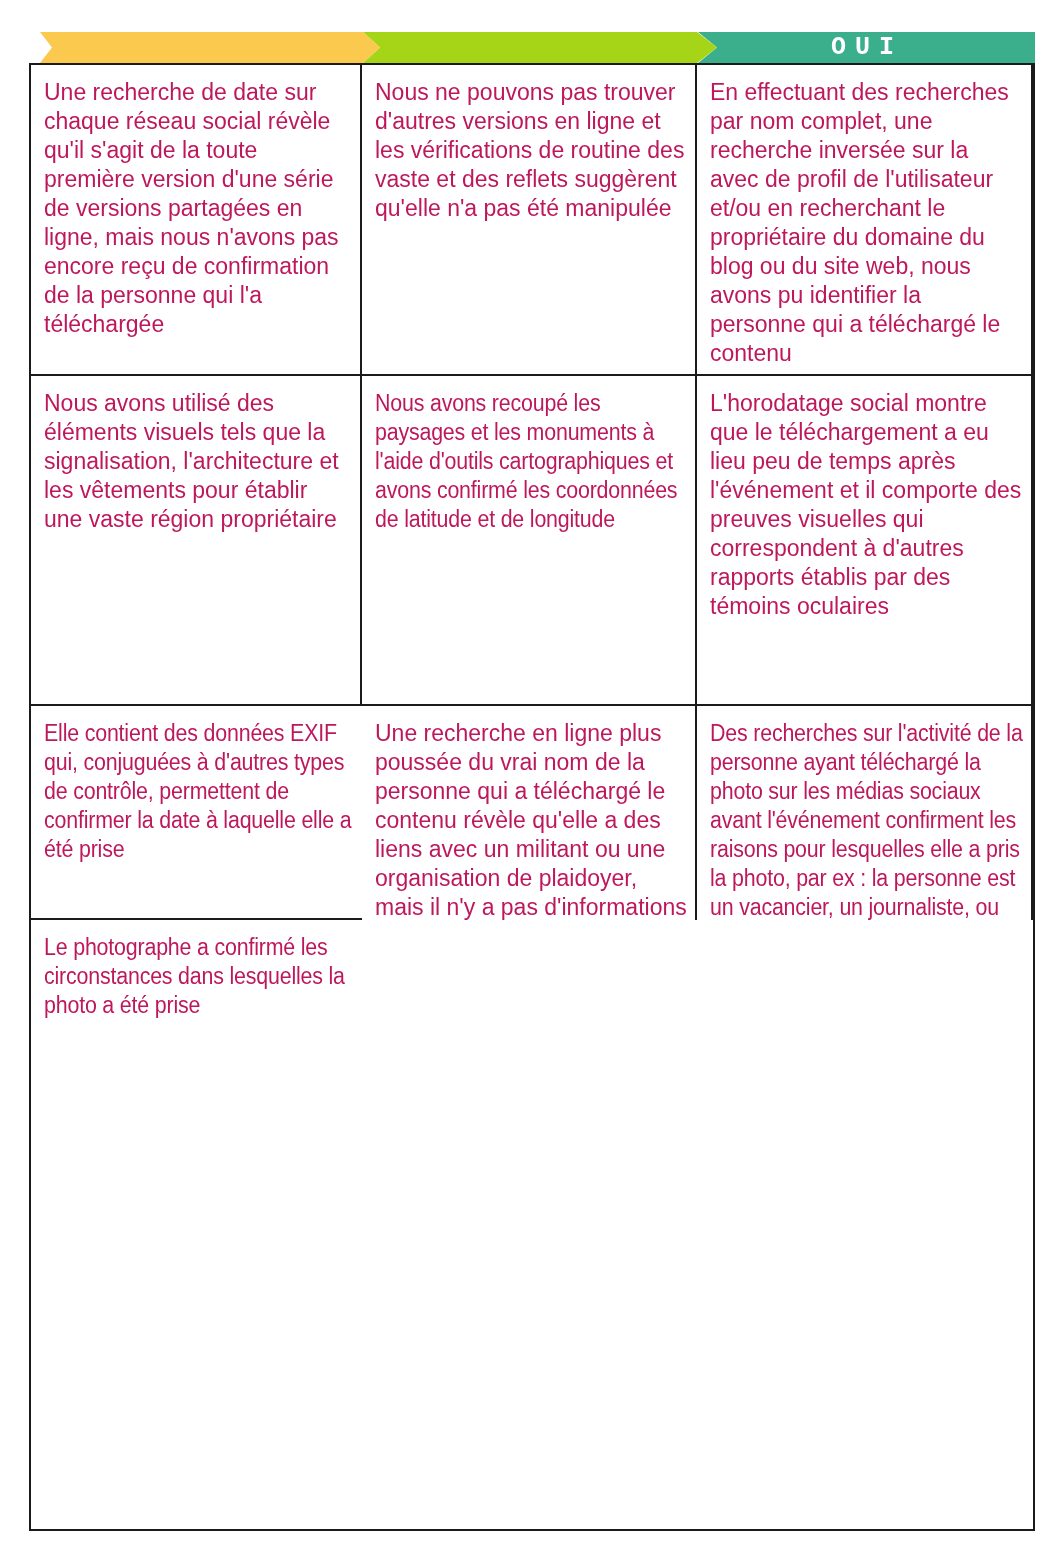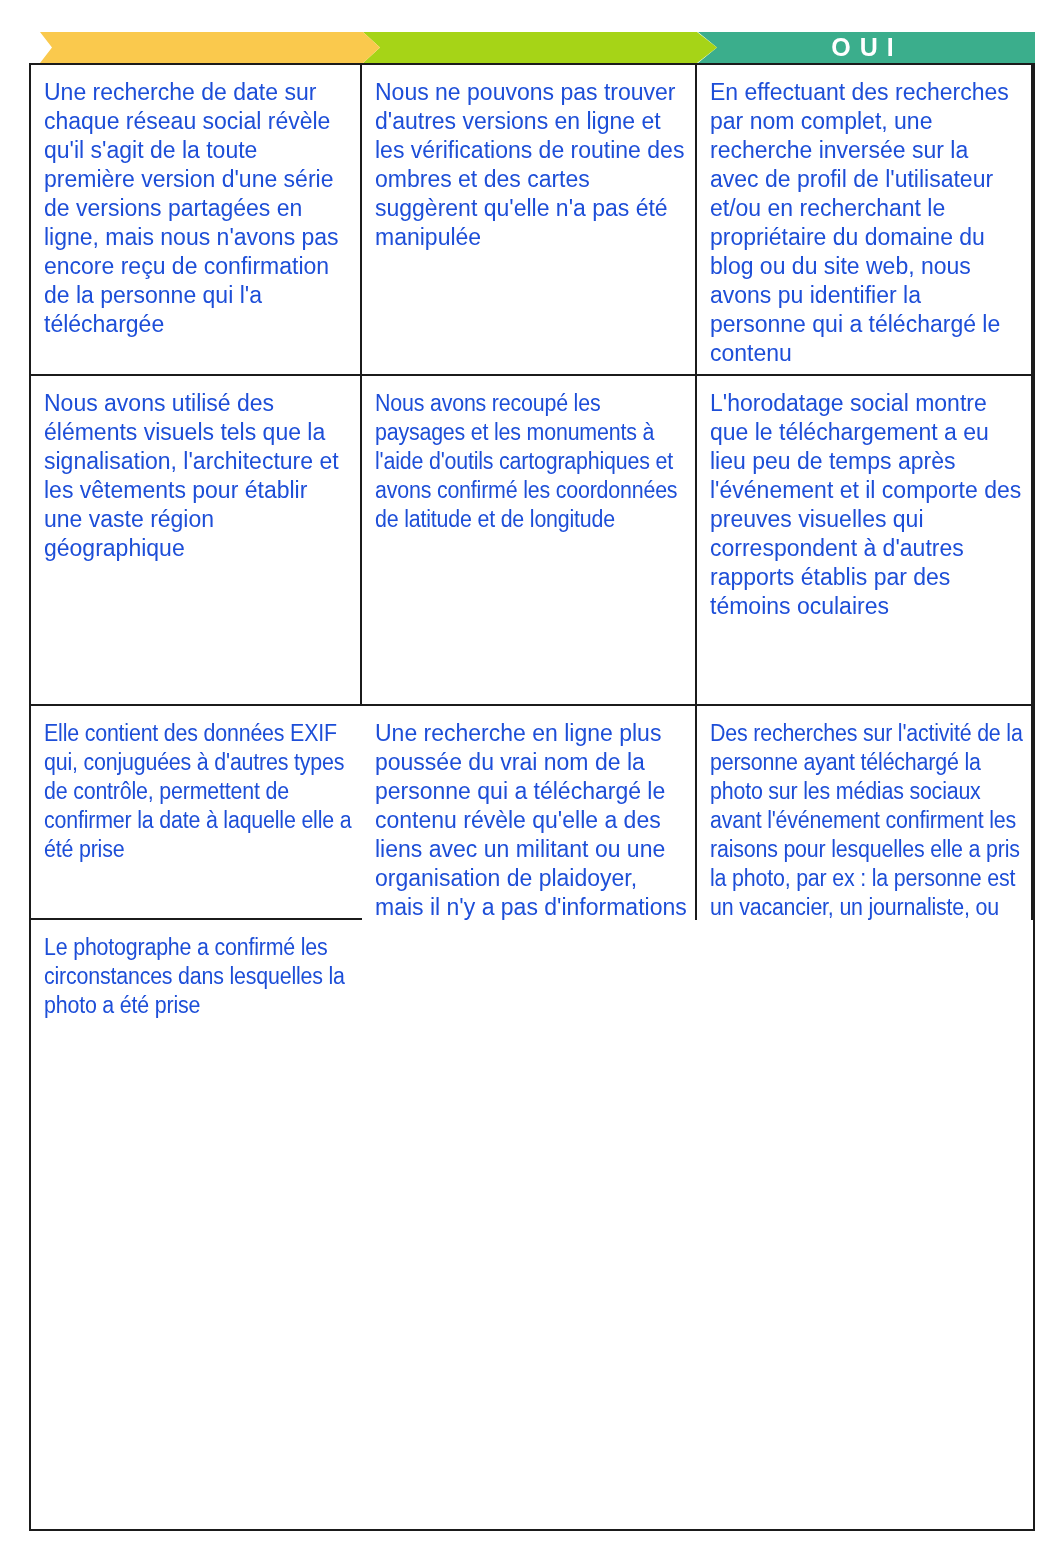--- a/index.html
+++ b/index.html
@@ -75,21 +75,21 @@
     border: 2px solid #1b1b1b;
     display: grid;
     grid-template-columns: 331px 335px 336px;
     grid-template-rows: 311px 330px 214px 253px 356px;
   }
   .cell {
     box-sizing: border-box;
     border-right: 2px solid #1b1b1b;
     border-bottom: 2px solid #1b1b1b;
     padding: 13px 8px 0 13px;
-    color: #1d4ed8;
+    color: #be185d;
     font-size: 23px;
     line-height: 29px;
     overflow: hidden;
   }
   .cell.last-col { border-right: none; }
   .cell.last-row { border-bottom: none; }
 
   
   .cnd .txt {
     transform: scaleX(0.93);
@@ -100,40 +100,40 @@
   .txt { display: block; }
 </style>
 </head>
 <body>
 
 <div class="sheet">
 
   <div class="arrows">
     <div class="arrow arrow-1" style="background: rgb(250, 201, 77);"></div>
     <div class="arrow arrow-2" style="background: rgb(166, 212, 23);"></div>
-    <div class="arrow arrow-3" style="background: rgb(59, 174, 140);">
+    <div class="arrow arrow-3" style="background: rgb(59, 174, 140); font-family: Liberation Mono, monospace;">
       <span class="oui-label">OUI</span>
     </div>
   </div>
 
   <div class="tbl">
 
     <div class="cell">
       <span class="txt">Une recherche de date sur chaque réseau social révèle qu'il s'agit de la toute première version d'une série de versions partagées en ligne, mais nous n'avons pas encore reçu de confirmation de la personne qui l'a téléchargée</span>
     </div>
     <div class="cell">
-      <span class="txt">Nous ne pouvons pas trouver d'autres versions en ligne et les vérifications de routine des ombres et des cartes suggèrent qu'elle n'a pas été manipulée</span>
+      <span class="txt">Nous ne pouvons pas trouver d'autres versions en ligne et les vérifications de routine des vaste et des reflets suggèrent qu'elle n'a pas été manipulée</span>
     </div>
 
     <div class="cell">
       <span class="txt">En effectuant des recherches par nom complet, une recherche inversée sur la avec de profil de l'utilisateur et/ou en recherchant le propriétaire du domaine du blog ou du site web, nous avons pu identifier la personne qui a téléchargé le contenu</span>
     </div>
 
     <div class="cell">
-      <span class="txt">Nous avons utilisé des éléments visuels tels que la signalisation, l'architecture et les vêtements pour établir une vaste région géographique</span>
+      <span class="txt">Nous avons utilisé des éléments visuels tels que la signalisation, l'architecture et les vêtements pour établir une vaste région propriétaire</span>
     </div>
     <div class="cell cnd">
       <span class="txt">Nous avons recoupé les paysages et les monuments à l'aide d'outils cartographiques et avons confirmé les coordonnées de latitude et de longitude</span>
     </div>
 
     <div class="cell">
       <span class="txt">L'horodatage social montre que le téléchargement a eu lieu peu de temps après l'événement et il comporte des preuves visuelles qui correspondent à d'autres rapports établis par des témoins oculaires</span>
     </div>
     <div class="cell cnd last-col">
       <span class="txt">Elle contient des données EXIF qui, conjuguées à d'autres types de contrôle, permettent de confirmer la date à laquelle elle a été prise</span>

